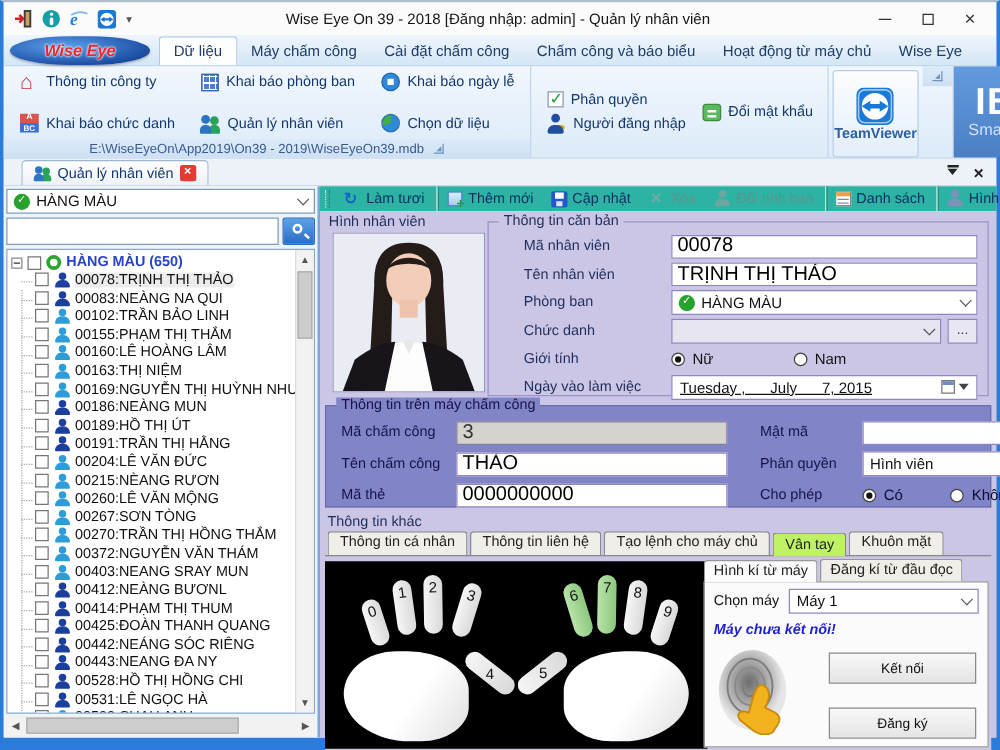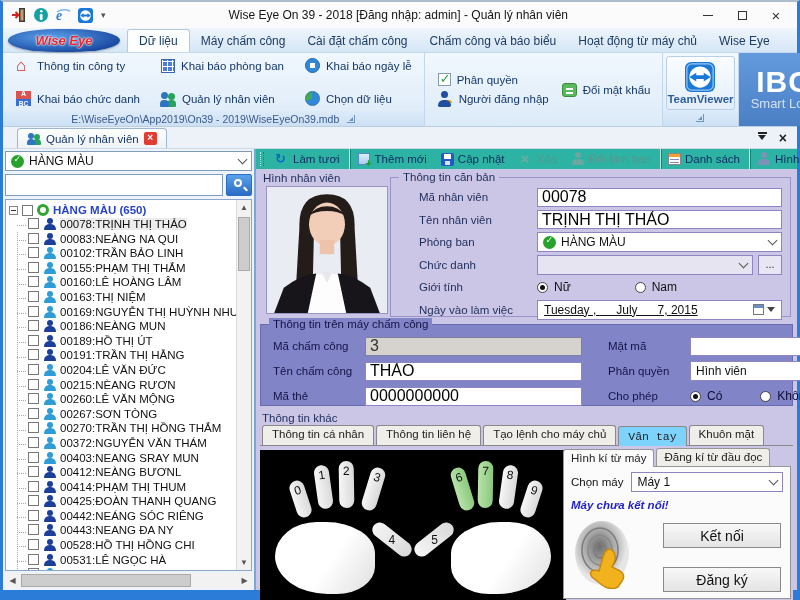--- a/index.html
+++ b/index.html
@@ -57,21 +57,21 @@
   .icon-job-title-abc .r-ico::after{content:'BC';position:absolute;bottom:-1px;left:0;right:0;text-align:center;font-size:6.5px;font-weight:bold;color:#fff;}
   .icon-employees .r-ico::before{content:'';position:absolute;left:1px;top:1px;width:7px;height:7px;border-radius:50%;background:#2d74c4;box-shadow:7px 1px 0 #28a35c;}
   .icon-employees .r-ico::after{content:'';position:absolute;left:0;bottom:0;width:9px;height:7px;border-radius:4px 4px 1px 1px;background:#2d74c4;box-shadow:7px 0 0 #28a35c;}
   .icon-select-data .r-ico{width:15px;height:15px;margin:1px;border-radius:50%;background:conic-gradient(#2f89d8 0 250deg,#3fae49 250deg 360deg);border:1px solid #2a6fae;}
   .icon-permission-check .r-ico{width:13px;height:13px;margin:1px;background:#fff;border:1px solid #8899aa;}
   .icon-permission-check .r-ico::before{content:'✓';position:absolute;left:1px;top:-3px;font-size:13px;font-weight:bold;color:#2f9e3f;}
   .icon-login-user .r-ico::before{content:'';position:absolute;left:4px;top:0;width:7px;height:7px;border-radius:50%;background:#1f4f9e;}
   .icon-login-user .r-ico::after{content:'';position:absolute;left:1px;bottom:0;width:13px;height:7px;border-radius:6px 6px 2px 2px;background:#1f4f9e;box-shadow:3px -2px 0 -2px #e8a81c;}
   .icon-change-password .r-ico{width:15px;height:14px;margin:1px;border-radius:3px;background:#5cb85c;border:1px solid #3d8b3d;}
   .icon-change-password .r-ico::before{content:'';position:absolute;left:3px;top:4px;right:3px;height:2px;background:#fff;box-shadow:0 4px 0 #fff;}
-  .tv-group{width:106px;display:flex;flex-direction:column;border-right:1px solid #c3d6ea;}
+  .tv-group{width:106px;display:flex;flex-direction:row;border-right:1px solid #c3d6ea;}
   .tv-btn{flex:1;margin:3px 3px 0;border:1px solid #b9cfe6;border-radius:3px;background:linear-gradient(#fbfdff,#e2eefa);
     display:flex;flex-direction:column;align-items:center;justify-content:center;gap:1px;}
   .tv-label{font-size:11.5px;color:#2d5e9e;font-weight:bold;}
   .brand{flex:1;background:linear-gradient(#639ade,#4a7fc4);display:flex;flex-direction:column;align-items:center;justify-content:center;color:#fff;min-width:90px;}
   .brand-title{font-size:30px;font-weight:bold;letter-spacing:1px;line-height:28px;}
   .brand-sub{font-size:13px;color:rgba(255,255,255,.75);}
 
   
   .docstrip{height:22px;background:#edf2f8;border-bottom:1px solid #cdd9e6;display:flex;align-items:flex-end;flex:none;}
   .doc-tab{margin-left:14px;height:20px;background:linear-gradient(#fefefe,#eef2f6);border:1px solid #9fb6cf;border-bottom:none;
@@ -185,21 +185,21 @@
   .dev-label{width:92px;color:#14144a;flex:none;}
   .dev-label.r{width:82px;}
   .dev-field{flex:1;display:flex;align-items:center;min-width:0;}
   .text-input.disabled{background:#d6d3ce;color:#333;border-color:#7f7f9f;}
   .device-box .radio-group{gap:38px;}
   .device-box .radio-opt{color:#0d0d35;}
 
   .other-title{color:#1f2d5a;margin:6px 0 1px 2px;}
   .tab-row{display:flex;gap:2px;padding-left:2px;position:relative;z-index:2;}
   .wtab{background:#f0eee8;border:1px solid #898989;border-bottom:none;border-radius:3px 3px 0 0;padding:2px 9px 3px;color:#222;white-space:nowrap;}
-  .wtab.active{background:#7dd3fc;position:relative;top:1px;padding-top:3px;font-family:Liberation Mono, monospace;}
+  .wtab.active{background:#bef264;position:relative;top:1px;padding-top:3px;}
   .tab-content{position:relative;height:158px;border-top:1px solid #898989;background:#cbc5e6;}
 
   .hand-panel{position:absolute;left:0;top:4px;width:306px;height:150px;background:#000;overflow:hidden;}
   .palm{position:absolute;width:100px;height:72px;background:linear-gradient(125deg,#ffffff 55%,#dedede);border-radius:46% 54% 42% 58% / 52% 48% 42% 58%;}
   .palm.left-palm{left:15px;top:72px;}
   .palm.right-palm{left:191px;top:72px;border-radius:54% 46% 58% 42% / 48% 52% 58% 42%;}
   .finger{position:absolute;width:15px;height:46px;background:linear-gradient(90deg,#f6f6f6,#d9d9d9);border-radius:8px;
     display:flex;justify-content:center;align-items:flex-start;color:#111;font-size:12px;}
   .finger .fnum{margin-top:3px;}
   .finger.registered{background:linear-gradient(90deg,#b9e2aa,#8bc87d);}
@@ -219,21 +219,21 @@
   .reg-panel{position:absolute;right:2px;top:2px;width:228px;}
   .reg-tabs{display:flex;gap:2px;position:relative;z-index:2;}
   .rtab{background:#f0eee8;border:1px solid #979797;border-bottom:none;border-radius:3px 3px 0 0;padding:2px 7px 3px;color:#222;font-size:11.5px;white-space:nowrap;}
   .rtab.active{background:#fbfbfb;position:relative;top:1px;}
   .reg-body{border:1px solid #979797;background:#fbfbfb;height:133px;padding:5px 7px;position:relative;}
   .machine-row{display:flex;align-items:center;gap:8px;color:#111;}
   .machine-row .selectbox{height:20px;}
   .status{color:#2222cc;font-weight:bold;font-style:italic;margin-top:7px;}
   .fp-graphic{position:absolute;left:9px;top:52px;width:58px;height:70px;}
   .btn{position:absolute;right:9px;width:118px;height:25px;background:linear-gradient(#f8f8f8,#e4e4e4);border:1px solid #8a8a8a;
-    font-size:14px;color:#111;display:flex;align-items:center;justify-content:center;}
+    font-size:11px;color:#111;display:flex;align-items:center;justify-content:center;}
   .btn.connect{top:56px;}
   .btn.register{top:100px;}
 </style>
 </head>
 <body>
 
 <div id="w">
 
   <div class="titlebar">
     <div class="qat">

